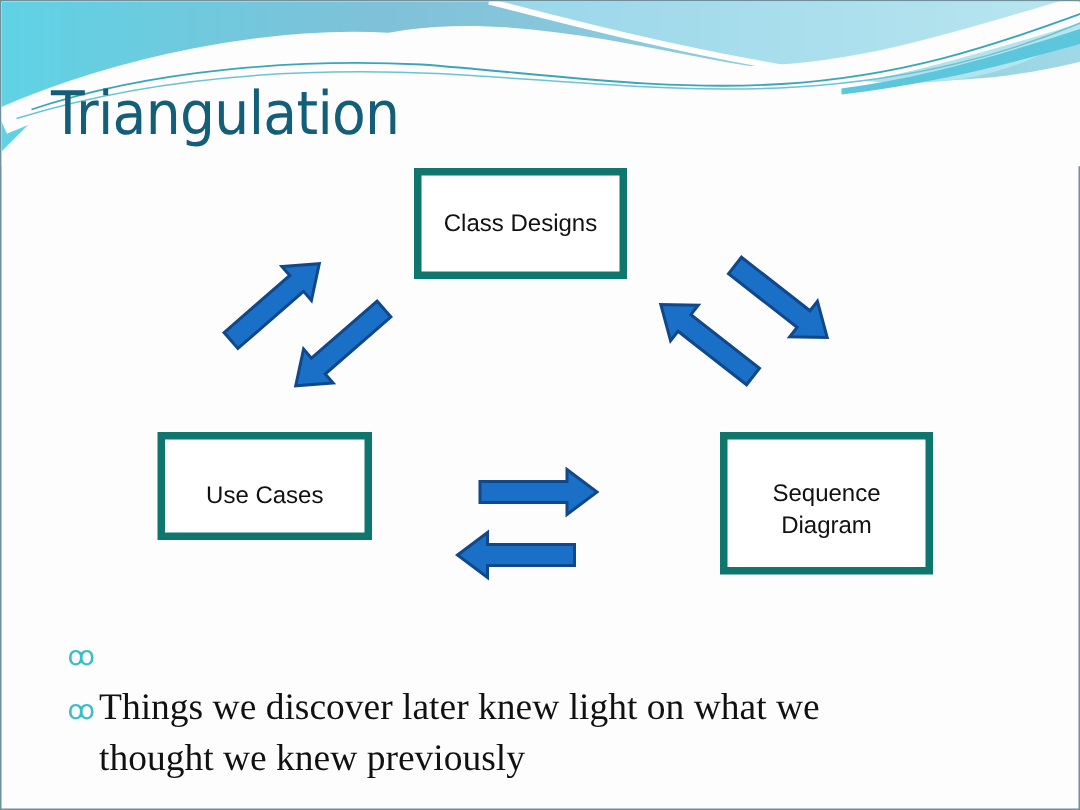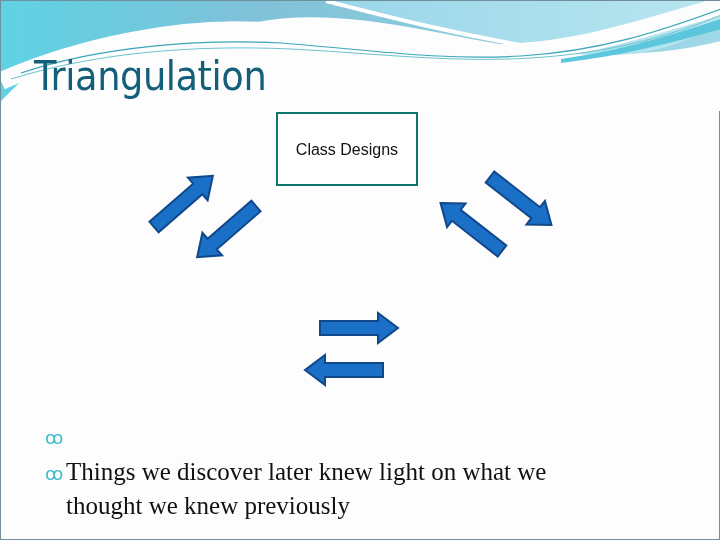--- a/index.html
+++ b/index.html
@@ -10,21 +10,21 @@
     }
     .slide { position: absolute; left: 0; top: 0; width: 720px; height: 540px; border: 1px solid #6f8f9a; box-sizing: border-box; }
     .header-wave { position: absolute; left: 0; top: 0; width: 720px; height: 110px; }
     .title {
       position: absolute; left: 33px; top: 52px;
       font-family: "DejaVu Sans", sans-serif; font-size: 40px;
       color: #135e78; letter-spacing: -0.5px; font-weight: normal;
       transform: scaleX(0.92); transform-origin: left top;
     }
     .box {
-      position: absolute; background: #ffffff; border: 2px solid #0f766e;
+      position: absolute; background: #ffffff; border: 5px solid #0f766e;
       display: flex; align-items: center; justify-content: center;
       text-align: center; font-size: 16px; color: #111; line-height: 21px;
       box-sizing: border-box;
     }
     .box span { display: block; }
     .box-class { left: 275px; top: 111px; width: 142px; height: 74px; }
     .box-use { left: 104px; top: 287px; width: 143px; height: 72px; justify-content: center; align-items: flex-start; padding-top: 27px; }
     .box-seq { left: 479px; top: 287px; width: 142px; height: 95px; align-items: flex-start; padding-top: 26px; }
     .arrows { position: absolute; left: 0; top: 0; width: 720px; height: 540px; pointer-events: none; }
     .arrows g { pointer-events: auto; }
@@ -65,21 +65,32 @@
   </svg>
 
   <div class="title">Triangulation</div>
 
   <div class="box box-class">
     <div>
       <span>Class Designs</span>
     </div>
   </div>
 
+  <div class="box box-use">
+    <div>
+      <span>Use Cases</span>
+    </div>
+  </div>
 
+  <div class="box box-seq">
+    <div>
+      <span>Sequence</span>
+      <span>Diagram</span>
+    </div>
+  </div>
 
   <svg class="arrows" viewBox="0 0 720 540">
 
     <defs>
       <path id="arrowR" d="M0,-7 L58,-7 L58,-15 L78,0 L58,15 L58,7 L0,7 Z"></path>
     </defs>
     <g transform="translate(153,226) rotate(-41)">
       <use href="#arrowR" fill="#1a6fc7" stroke="#10488a" stroke-width="2"></use>
     </g>
     <g transform="translate(255,205) rotate(139)">

